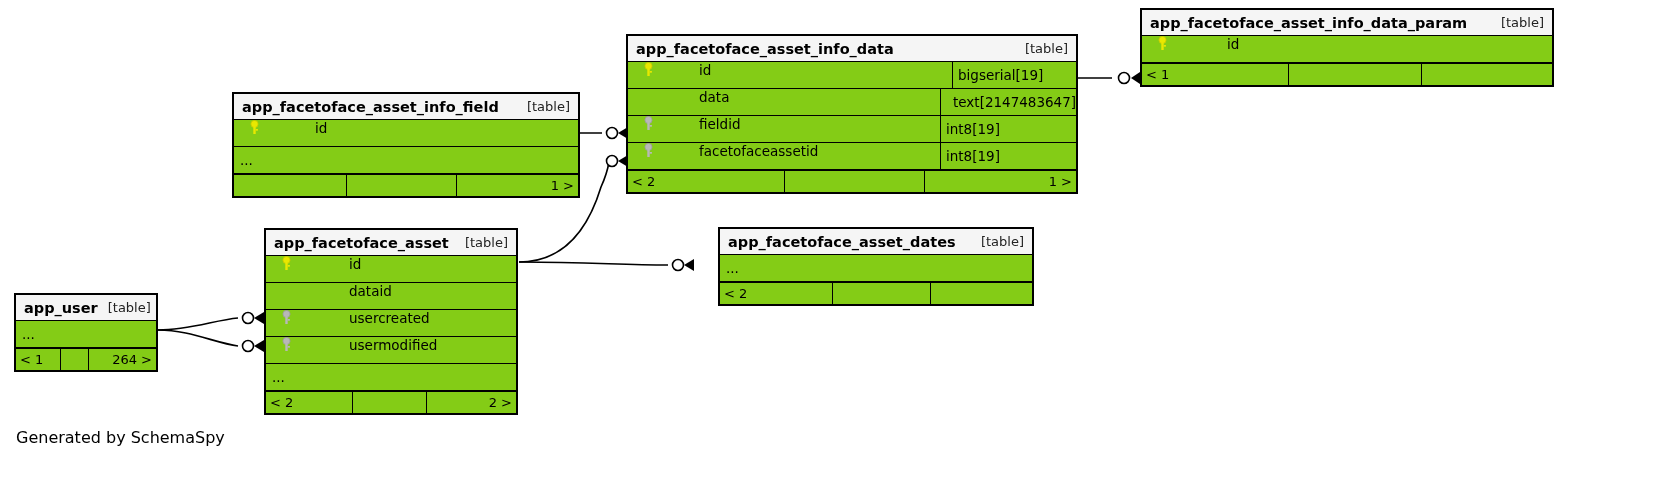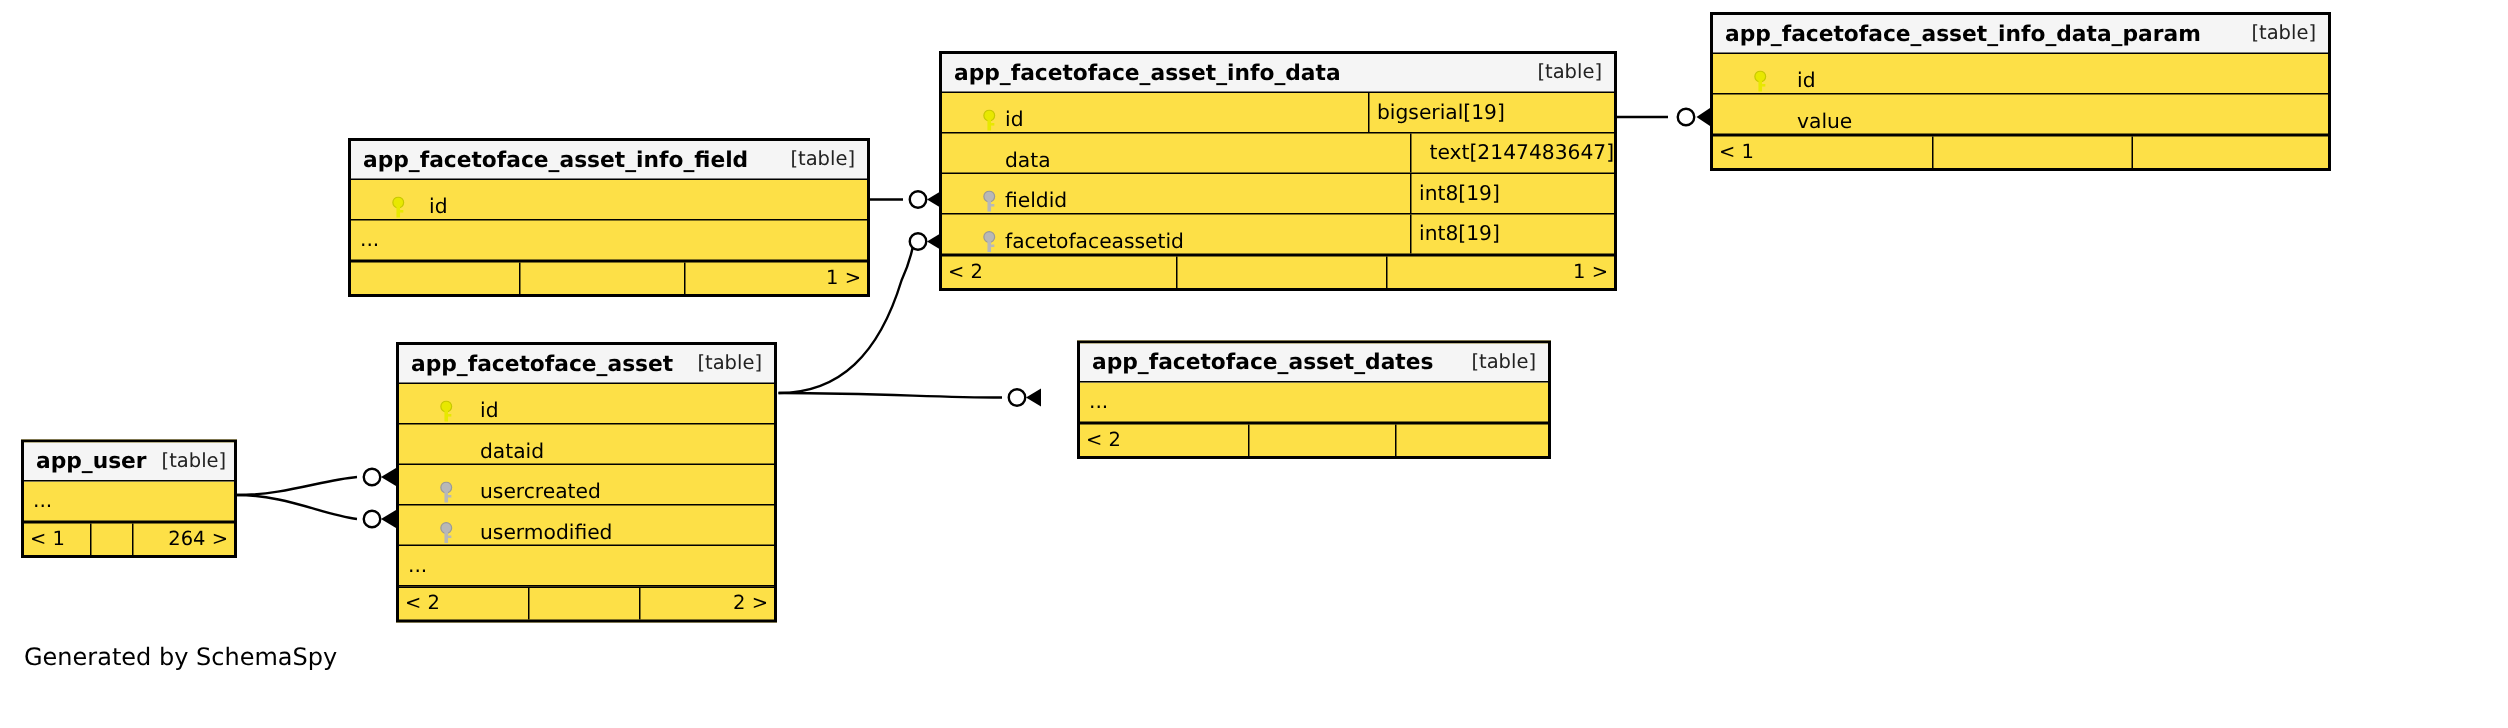--- a/index.html
+++ b/index.html
@@ -23,21 +23,21 @@
   .edges {
     position: absolute;
     left: 0; top: 0;
     width: 1672px;
     height: 485px;
     pointer-events: none;
   }
   
   .tbl {
     position: absolute;
-    background: #fde047;
+    background: #84cc16;
     border: 2px solid #000000;
     box-sizing: border-box;
   }
   .tbl .titlebar {
     background: #f5f5f5;
     border-bottom: 1px solid #000000;
     height: 26px;
     display: flex;
     align-items: center;
     justify-content: space-between;
@@ -58,26 +58,27 @@
   }
   .row {
     display: flex;
     height: 27px;
     border-bottom: 1px solid #000;
     box-sizing: border-box;
     align-items: center;
   }
   .colname {
     display: flex;
-    align-items: flex-end;
+    align-items: flex-start;
     flex: 1 1 auto;
     height: 100%;
     box-sizing: border-box;
-    padding-left: 20px;
+    padding-left: 9px;
     min-width: 0;
+    gap: 40px;
   }
   .coltype {
     display: flex;
     align-items: center;
     height: 100%;
     box-sizing: border-box;
     border-left: 1px solid #000;
     padding-left: 5px;
     font-size: 13.5px;
     color: #000;
@@ -178,21 +179,21 @@
       <div class="colname">
         <span class="keyslot">
           <svg class="key-svg" width="11" height="15" viewBox="0 0 11 15">
             <circle cx="5.5" cy="4" r="3.6" fill="#e8e800" stroke="#c8c800" stroke-width="0.8"></circle>
             <rect x="4.3" y="6.5" width="2.4" height="7.5" fill="#e8e800"></rect>
             <rect x="6.7" y="9" width="2.2" height="1.7" fill="#e8e800"></rect>
           </svg>
         </span>
         <span class="cname-text">id</span>
       </div>
-      <div class="coltype" style="width:164px;">bigserial[19]</div>
+      <div class="coltype" style="width:124px;">bigserial[19]</div>
     </div>
 
     <div class="row">
       <div class="colname">
         <span class="keyslot"></span>
         <span class="cname-text">data</span>
       </div>
       <div class="coltype" style="width:136px;padding-left:12px;">text[2147483647]</div>
     </div>
 
@@ -244,26 +245,20 @@
             <circle cx="5.5" cy="4" r="3.6" fill="#e8e800" stroke="#c8c800" stroke-width="0.8"></circle>
             <rect x="4.3" y="6.5" width="2.4" height="7.5" fill="#e8e800"></rect>
             <rect x="6.7" y="9" width="2.2" height="1.7" fill="#e8e800"></rect>
           </svg>
         </span>
         <span class="cname-text" style="padding-left:14px;">id</span>
       </div>
     </div>
 
 
-    <div class="row">
-      <div class="colname">
-        <span class="keyslot"></span>
-        <span class="cname-text" style="padding-left:14px;">value</span>
-      </div>
-    </div>
 
     <div class="footer">
       <div class="fcell left" style="width:146px;">&lt; 1</div>
       <div class="fcell mid" style="width:133px;"></div>
       <div class="fcell right" style="flex:1;"></div>
     </div>
   </div>
 
   <div class="tbl" style="left:232px; top:92px; width:348px;">
     <div class="titlebar">

